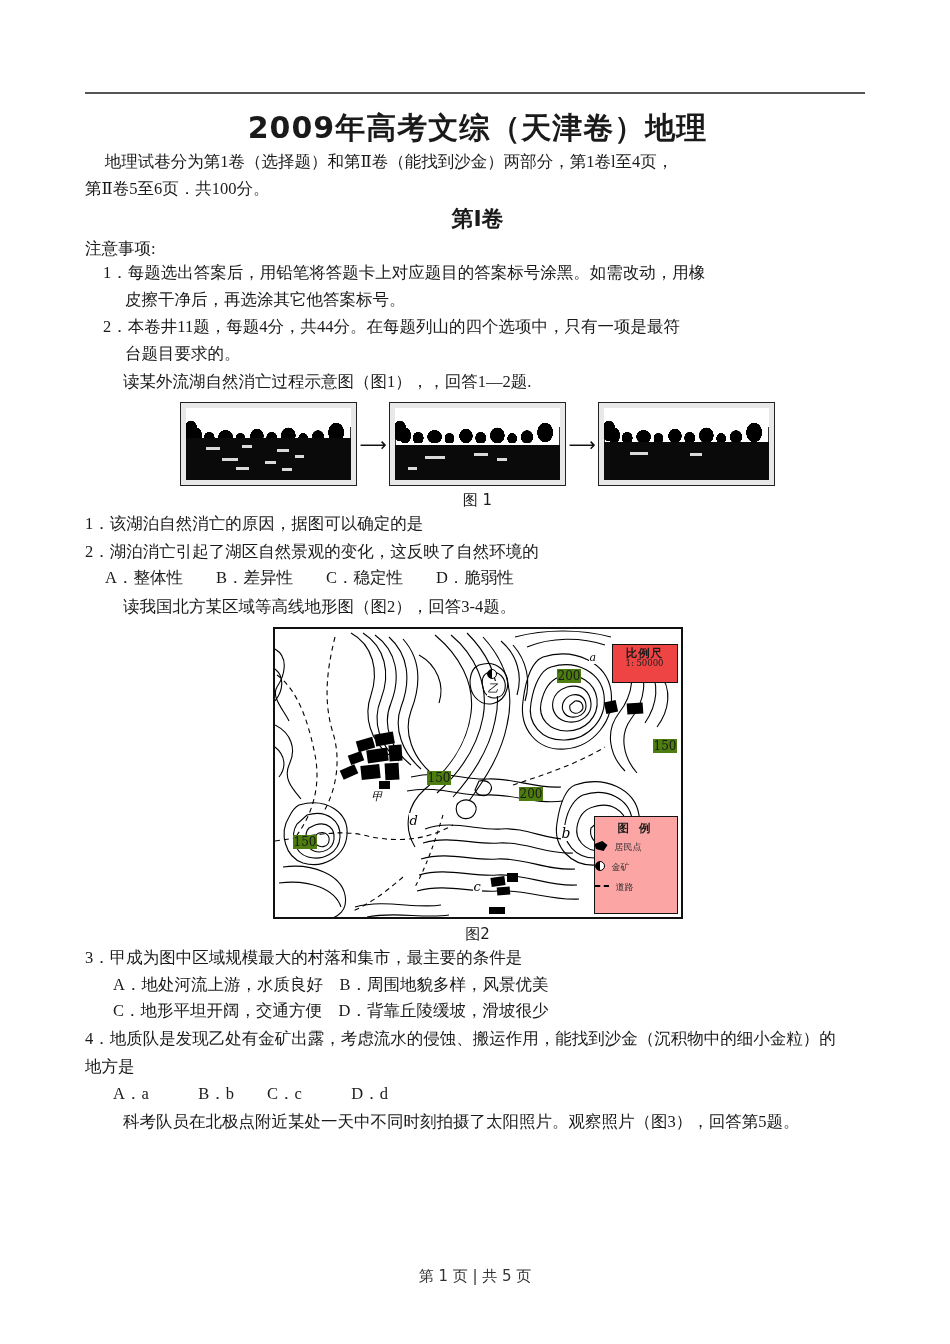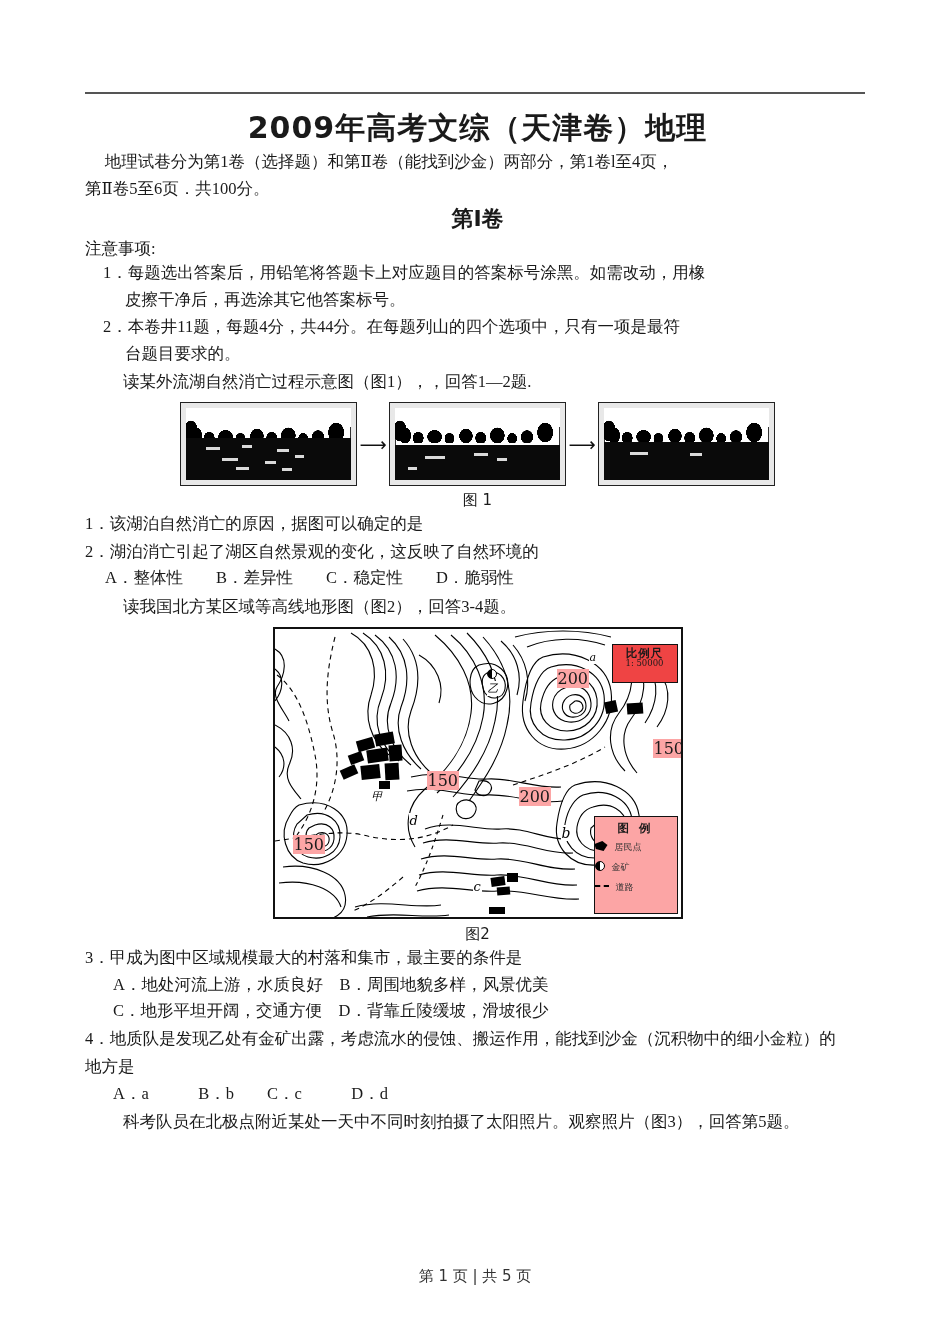--- a/index.html
+++ b/index.html
@@ -161,23 +161,23 @@
     position: absolute;
     font-size: 11px;
     font-family: "DejaVu Serif", serif;
     color: #000;
     background: #fff;
     padding: 0 1px;
     font-style: italic;
   }
   .map-elev {
     position:absolute;
-    font-size: 16px;
+    font-size: 12px;
     font-family: "DejaVu Serif", serif;
-    background:#fca5a5;
+    background:#4d7c0f;
     padding: 0 1px;
   }
   .scale-box {
     position: absolute;
     right: 3px; top: 3px;
     width: 66px; height: 39px;
     border: 1.4px solid #111;
     background: #ef4444;
     text-align: center;
     line-height: 1.05;

